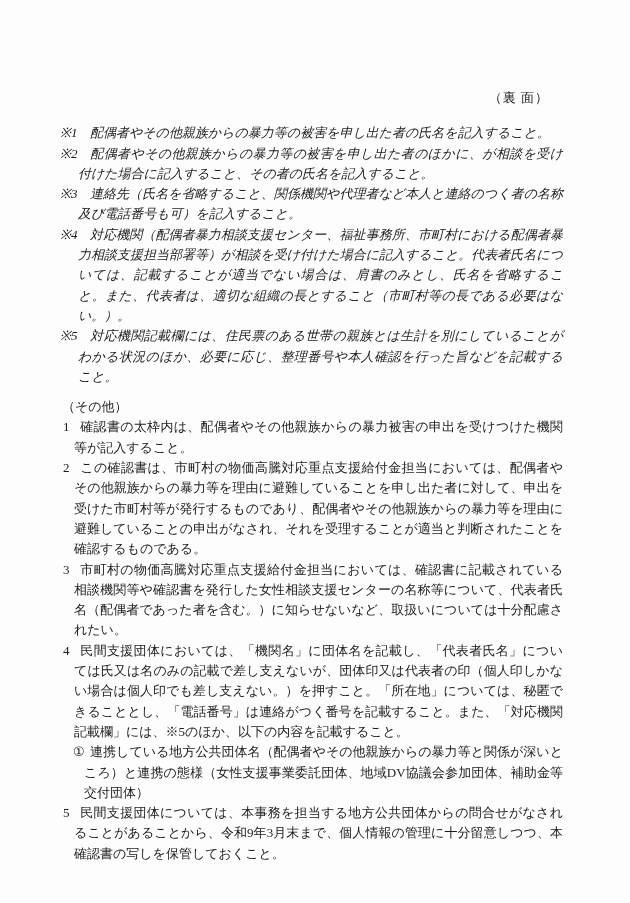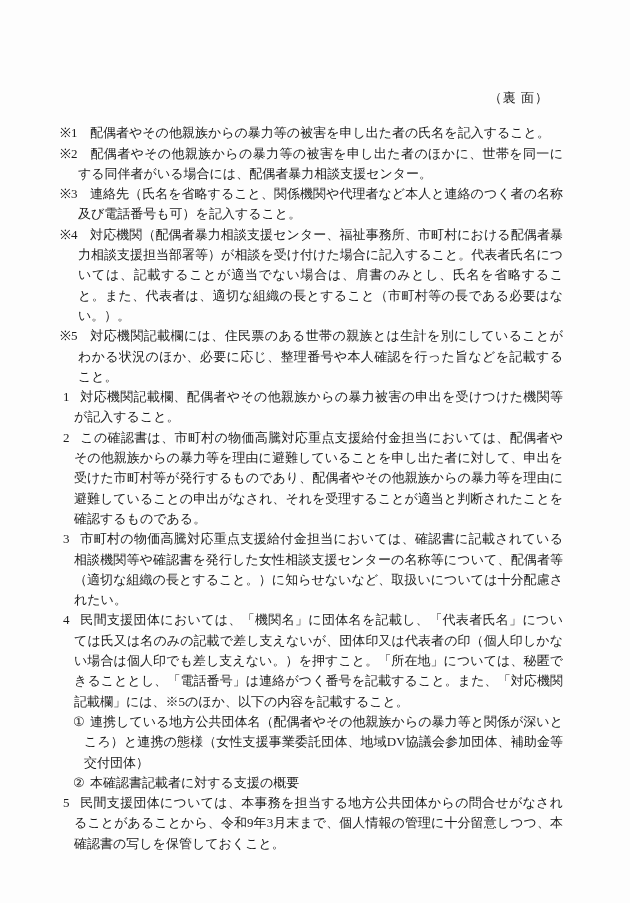--- a/index.html
+++ b/index.html
@@ -16,21 +16,21 @@
     box-sizing: border-box;
     padding: 88px 67px 0 60px;
     overflow: hidden;
   }
   p { margin: 0; }
   .back-label {
     text-align: right;
     padding-right: 14px;
     letter-spacing: 1px;
   }
-  .notes { margin-top: 15px; }
+  .notes { margin-top: 15px; font-style: italic; }
   .note {
     padding-left: 18px;
     text-indent: -18px;
     text-align: justify;
   }
   .note .marker {
     display: inline-block;
     width: 30px;
     text-indent: 0;
   }
@@ -60,36 +60,36 @@
 </style>
 </head>
 <body>
 
 <div class="page">
 
   <p class="back-label">（裏 面）</p>
 
   <div class="notes">
     <p class="note"><span class="marker">※1</span><span>配偶者やその他親族からの暴力等の被害を申し出た者の氏名を記入すること。</span></p>
-    <p class="note"><span class="marker">※2</span><span>配偶者やその他親族からの暴力等の被害を申し出た者のほかに、世帯を同一にする同伴者がいる場合には、配偶者暴力相談支援センター。</span></p>
+    <p class="note"><span class="marker">※2</span><span>配偶者やその他親族からの暴力等の被害を申し出た者のほかに、が相談を受け付けた場合に記入すること、その者の氏名を記入すること。</span></p>
     <p class="note"><span class="marker">※3</span><span>連絡先（氏名を省略すること、関係機関や代理者など本人と連絡のつく者の名称及び電話番号も可）を記入すること。</span></p>
     <p class="note"><span class="marker">※4</span><span>対応機関（配偶者暴力相談支援センター、福祉事務所、市町村における配偶者暴力相談支援担当部署等）が相談を受け付けた場合に記入すること。代表者氏名については、記載することが適当でない場合は、肩書のみとし、氏名を省略すること。また、代表者は、適切な組織の長とすること（市町村等の長である必要はない。）。</span></p>
     <p class="note"><span class="marker">※5</span><span>対応機関記載欄には、住民票のある世帯の親族とは生計を別にしていることがわかる状況のほか、必要に応じ、整理番号や本人確認を行った旨などを記載すること。</span></p>
   </div>
 
   <div>
+    <p class="other-heading">（その他）</p>
 
-    <p class="item"><span class="marker">1</span><span>対応機関記載欄、配偶者やその他親族からの暴力被害の申出を受けつけた機関等が記入すること。</span></p>
+    <p class="item"><span class="marker">1</span><span>確認書の太枠内は、配偶者やその他親族からの暴力被害の申出を受けつけた機関等が記入すること。</span></p>
 
     <p class="item"><span class="marker">2</span><span>この確認書は、市町村の物価高騰対応重点支援給付金担当においては、配偶者やその他親族からの暴力等を理由に避難していることを申し出た者に対して、申出を受けた市町村等が発行するものであり、配偶者やその他親族からの暴力等を理由に避難していることの申出がなされ、それを受理することが適当と判断されたことを確認するものである。</span></p>
 
-    <p class="item"><span class="marker">3</span><span>市町村の物価高騰対応重点支援給付金担当においては、確認書に記載されている相談機関等や確認書を発行した女性相談支援センターの名称等について、配偶者等（適切な組織の長とすること。）に知らせないなど、取扱いについては十分配慮されたい。</span></p>
+    <p class="item"><span class="marker">3</span><span>市町村の物価高騰対応重点支援給付金担当においては、確認書に記載されている相談機関等や確認書を発行した女性相談支援センターの名称等について、代表者氏名（配偶者であった者を含む。）に知らせないなど、取扱いについては十分配慮されたい。</span></p>
 
     <p class="item"><span class="marker">4</span><span>民間支援団体においては、「機関名」に団体名を記載し、「代表者氏名」については氏又は名のみの記載で差し支えないが、団体印又は代表者の印（個人印しかない場合は個人印でも差し支えない。）を押すこと。「所在地」については、秘匿できることとし、「電話番号」は連絡がつく番号を記載すること。また、「対応機関記載欄」には、※5のほか、以下の内容を記載すること。</span></p>
 
     <p class="subitem"><span class="marker">①</span><span>連携している地方公共団体名（配偶者やその他親族からの暴力等と関係が深いところ）と連携の態様（女性支援事業委託団体、地域DV協議会参加団体、補助金等交付団体）</span></p>
 
-    <p class="subitem"><span class="marker">②</span><span>本確認書記載者に対する支援の概要</span></p>
 
     <p class="item"><span class="marker">5</span><span>民間支援団体については、本事務を担当する地方公共団体からの問合せがなされることがあることから、令和9年3月末まで、個人情報の管理に十分留意しつつ、本確認書の写しを保管しておくこと。</span></p>
   </div>
 
 </div>
 
 </body></html>

